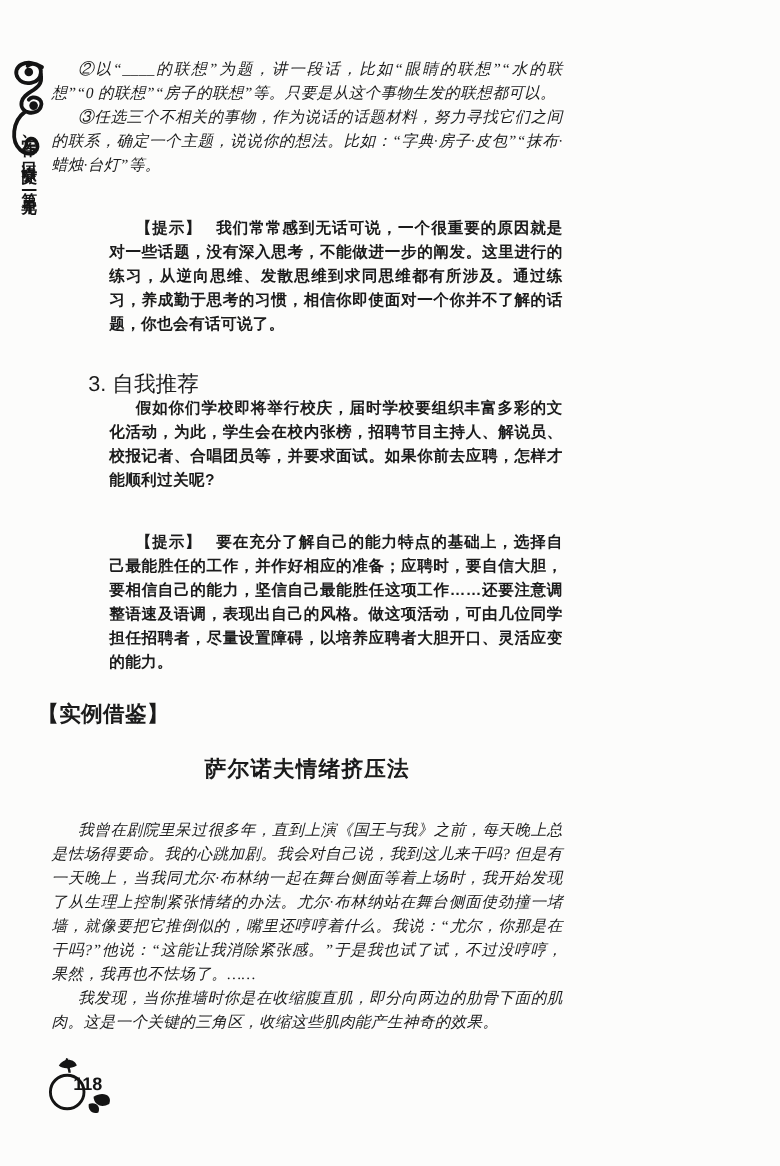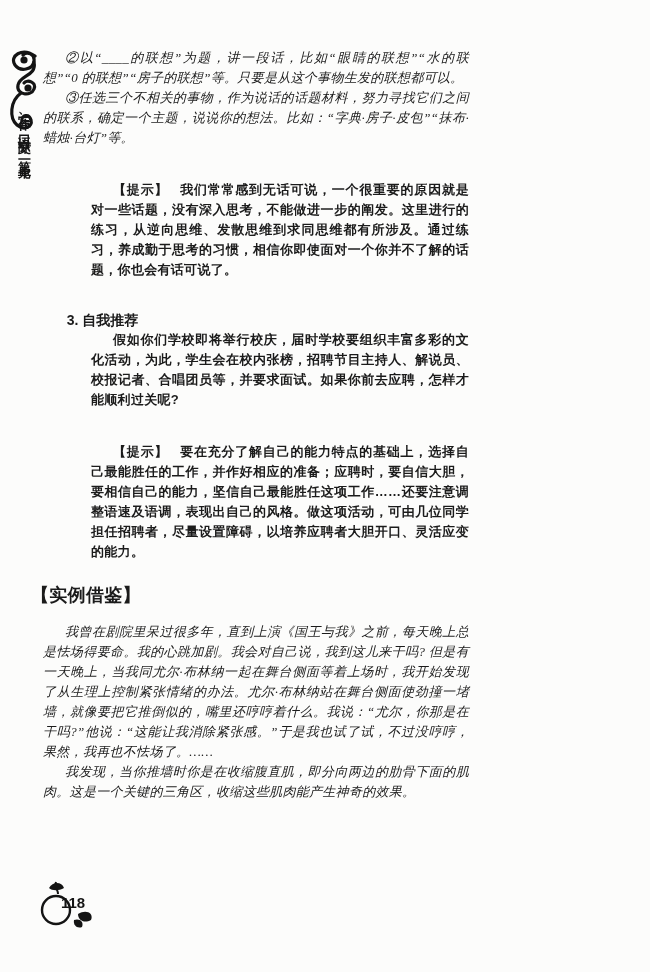--- a/index.html
+++ b/index.html
@@ -28,36 +28,36 @@
   .para{
     font-size:13px;line-height:20px;
     text-align:justify;text-indent:1.7em;
     margin:0;letter-spacing:0.3px;
   }
   .kai{font-style:italic;font-family:"Liberation Serif",serif;}
   .hei{font-family:"Liberation Sans",sans-serif;font-style:normal;font-weight:600;margin-left:48px;}
   .hint{margin-top:32px;}
   .hint-label{font-weight:700;margin-right:12px;}
   .sec-heading{
-    font-family:"Liberation Sans",sans-serif;font-weight:700;
-    font-size:14px;line-height:20px;margin:30px 0 0 0;
+    font-family:"Liberation Sans",sans-serif;font-weight:400;
+    font-size:18px;line-height:20px;margin:30px 0 0 0;
     text-indent:1.7em;
   }
   .sec-para{margin-top:0;}
   .example-header{
     font-family:"Liberation Sans",sans-serif;font-weight:700;
     font-size:18px;line-height:22px;
     margin:22px 0 0 -12px;text-indent:0;
   }
   .article-title{
     font-family:"Liberation Sans",sans-serif;font-weight:700;
     font-size:18px;line-height:26px;text-align:center;text-indent:0;
     margin:22px 0 0 0;letter-spacing:1px;
   }
-  .story{margin-top:16px;}
+  .story{margin-top:28px;}
   .story + .story{margin-top:0;}
 
   
   .page-ornament{position:absolute;left:34px;top:880px;width:70px;height:52px;}
   .page-ornament text{
     font-family:"Liberation Sans",sans-serif;font-weight:700;font-size:15px;
   }
 </style>
 </head>
 <body>
@@ -85,20 +85,21 @@
     <p class="para hei hint"><span class="hint-label">【提示】</span><span>我们常常感到无话可说，一个很重要的原因就是对一些话题，没有深入思考，不能做进一步的阐发。这里进行的练习，从逆向思维、发散思维到求同思维都有所涉及。通过练习，养成勤于思考的习惯，相信你即使面对一个你并不了解的话题，你也会有话可说了。</span></p>
 
     <p class="sec-heading">3. 自我推荐</p>
 
     <p class="para hei sec-para">假如你们学校即将举行校庆，届时学校要组织丰富多彩的文化活动，为此，学生会在校内张榜，招聘节目主持人、解说员、校报记者、合唱团员等，并要求面试。如果你前去应聘，怎样才能顺利过关呢?</p>
 
     <p class="para hei hint"><span class="hint-label">【提示】</span><span>要在充分了解自己的能力特点的基础上，选择自己最能胜任的工作，并作好相应的准备；应聘时，要自信大胆，要相信自己的能力，坚信自己最能胜任这项工作……还要注意调整语速及语调，表现出自己的风格。做这项活动，可由几位同学担任招聘者，尽量设置障碍，以培养应聘者大胆开口、灵活应变的能力。</span></p>
 
     <p class="para example-header">【实例借鉴】</p>
 
+    <h1 class="article-title">萨尔诺夫情绪挤压法</h1>
 
     <p class="para kai story">我曾在剧院里呆过很多年，直到上演《国王与我》之前，每天晚上总是怯场得要命。我的心跳加剧。我会对自己说，我到这儿来干吗? 但是有一天晚上，当我同尤尔·布林纳一起在舞台侧面等着上场时，我开始发现了从生理上控制紧张情绪的办法。尤尔·布林纳站在舞台侧面使劲撞一堵墙，就像要把它推倒似的，嘴里还哼哼着什么。我说：“尤尔，你那是在干吗?”他说：“这能让我消除紧张感。”于是我也试了试，不过没哼哼，果然，我再也不怯场了。……</p>
     <p class="para kai story">我发现，当你推墙时你是在收缩腹直肌，即分向两边的肋骨下面的肌肉。这是一个关键的三角区，收缩这些肌肉能产生神奇的效果。</p>
 
   </div>
 
   <svg class="page-ornament" viewBox="0 0 70 52" aria-hidden="true">
     <path d="M24 14 C24 9 20 7 22 2" fill="none" stroke="#141414" stroke-width="2"></path>
     <path d="M15 8 C19 1 28 2 30 8 C25 11 18 11 15 8 Z" fill="#141414"></path>
     <circle cx="22" cy="30" r="14" fill="none" stroke="#141414" stroke-width="2.4"></circle>

